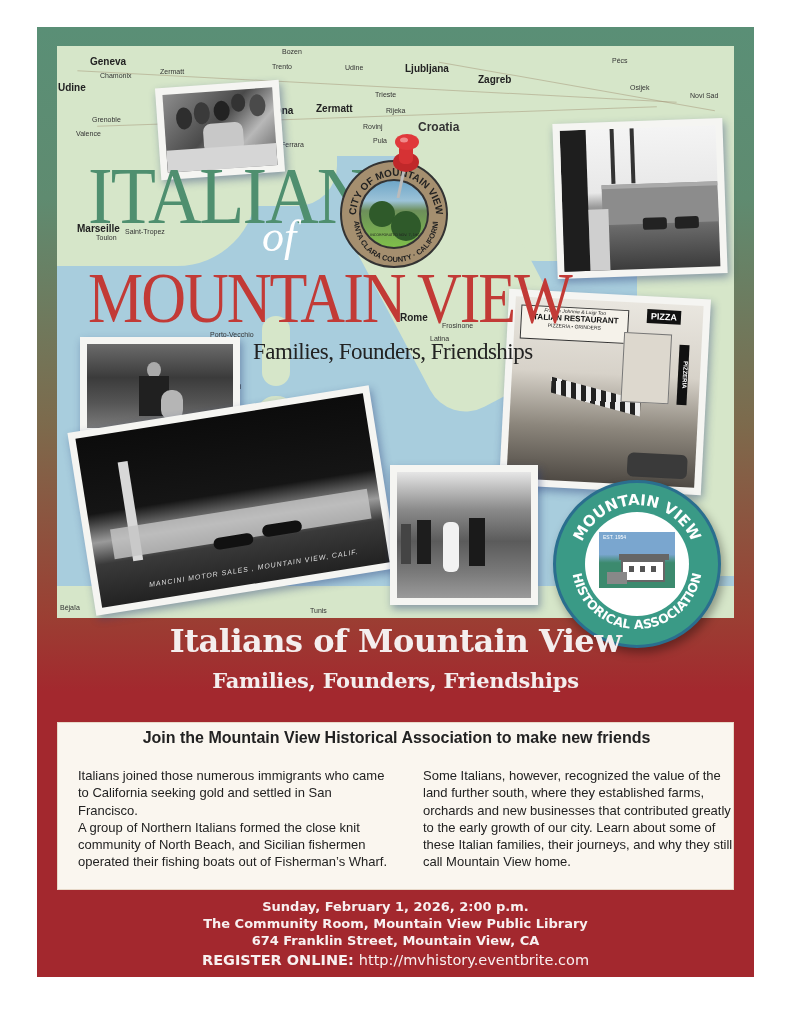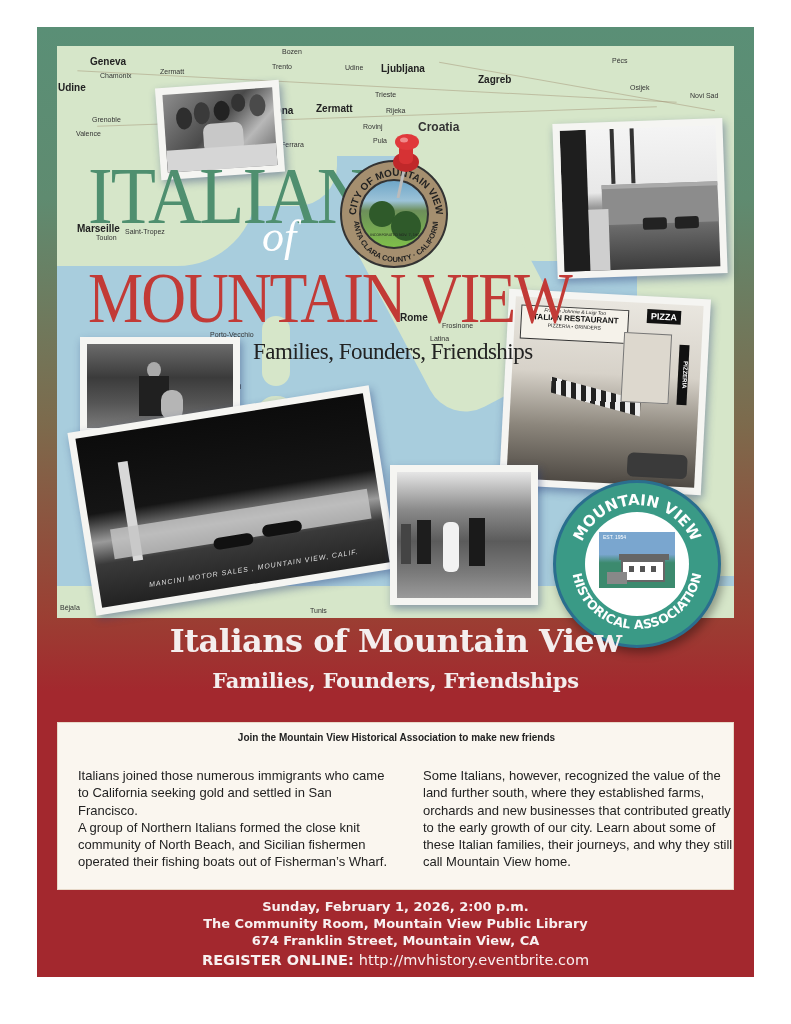--- a/index.html
+++ b/index.html
@@ -32,21 +32,21 @@
   .pin { position: absolute; left: 380px; top: 132px; }
 
   .mvha { position: absolute; left: 553px; top: 480px; width: 168px; height: 168px; border-radius: 50%; background: #3a9a86; border: 3px solid #2a6e8e; box-shadow: 3px 5px 10px rgba(0,0,0,0.35); display: flex; align-items: center; justify-content: center; }
   .mvha .inner { width: 104px; height: 104px; border-radius: 50%; background: #ffffff; position: relative; overflow: hidden; }
   .mvha svg.ring { position: absolute; left: 0; top: 0; }
 
   .banner-title { position: absolute; left: 0; width: 791px; text-align: center; top: 622px; font-family: "DejaVu Serif", serif; font-weight: bold; font-size: 32px; color: #f4eeee; letter-spacing: -0.5px; }
   .banner-sub { position: absolute; left: 0; width: 791px; text-align: center; top: 668px; font-family: "DejaVu Serif", serif; font-weight: bold; font-size: 21px; color: #f4eeee; letter-spacing: -0.3px; }
 
   .info-box { position: absolute; left: 57px; top: 722px; width: 677px; height: 168px; background: #faf6ef; border: 1px solid #e8d9c9; }
-  .info-lead { position: absolute; left: 0; top: 6px; width: 677px; text-align: center; font-family: "Liberation Sans", sans-serif; font-weight: bold; font-size: 10px; color: #222; line-height: 17px; }
+  .info-lead { position: absolute; left: 0; top: 6px; width: 677px; text-align: center; font-family: "Liberation Sans", sans-serif; font-weight: bold; font-size: 16px; color: #222; line-height: 17px; }
   .info-col { position: absolute; top: 44px; font-family: "Liberation Sans", sans-serif; font-size: 13px; color: #222; line-height: 17.3px; }
   .info-col.left { left: 20px; width: 310px; }
   .info-col.right { left: 365px; width: 320px; }
 
   .event { position: absolute; left: 0; width: 791px; text-align: center; font-family: "DejaVu Sans", sans-serif; font-weight: bold; color: #f8f0f0; }
   .event.l1 { top: 899px; font-size: 13px; }
   .event.l2 { top: 916px; font-size: 13px; }
   .event.l3 { top: 933px; font-size: 13px; }
   .event.l4 { top: 952px; font-size: 14.5px; }
   .event.l4 .url { font-weight: normal; }
@@ -74,21 +74,21 @@
     <div class="city " style="left: 43px; top: 26px;">Chamonix</div>
     <div class="city " style="left: 103px; top: 22px;">Zermatt</div>
     <div class="city big" style="left: 1px; top: 36px;">Udine</div>
     <div class="city " style="left: 153px; top: 43px;">Bergamo</div>
     <div class="city " style="left: 169px; top: 53px;">Brescia</div>
     <div class="city big" style="left: 203px; top: 59px;">Verona</div>
     <div class="city big" style="left: 259px; top: 57px;">Zermatt</div>
     <div class="city " style="left: 215px; top: 17px;">Trento</div>
     <div class="city " style="left: 225px; top: 2px;">Bozen</div>
     <div class="city " style="left: 288px; top: 18px;">Udine</div>
-    <div class="city big" style="left: 324px; top: 17px;">Ljubljana</div>
+    <div class="city big" style="left: 348px; top: 17px;">Ljubljana</div>
     <div class="city big" style="left: 421px; top: 28px;">Zagreb</div>
     <div class="city " style="left: 318px; top: 45px;">Trieste</div>
     <div class="city " style="left: 329px; top: 61px;">Rijeka</div>
     <div class="city country" style="left: 361px; top: 74px;">Croatia</div>
     <div class="city " style="left: 306px; top: 77px;">Rovinj</div>
     <div class="city " style="left: 316px; top: 91px;">Pula</div>
     <div class="city " style="left: 155px; top: 80px;">Piacenza</div>
     <div class="city " style="left: 179px; top: 97px;">Parma</div>
     <div class="city " style="left: 224px; top: 95px;">Ferrara</div>
     <div class="city " style="left: 35px; top: 70px;">Grenoble</div>

